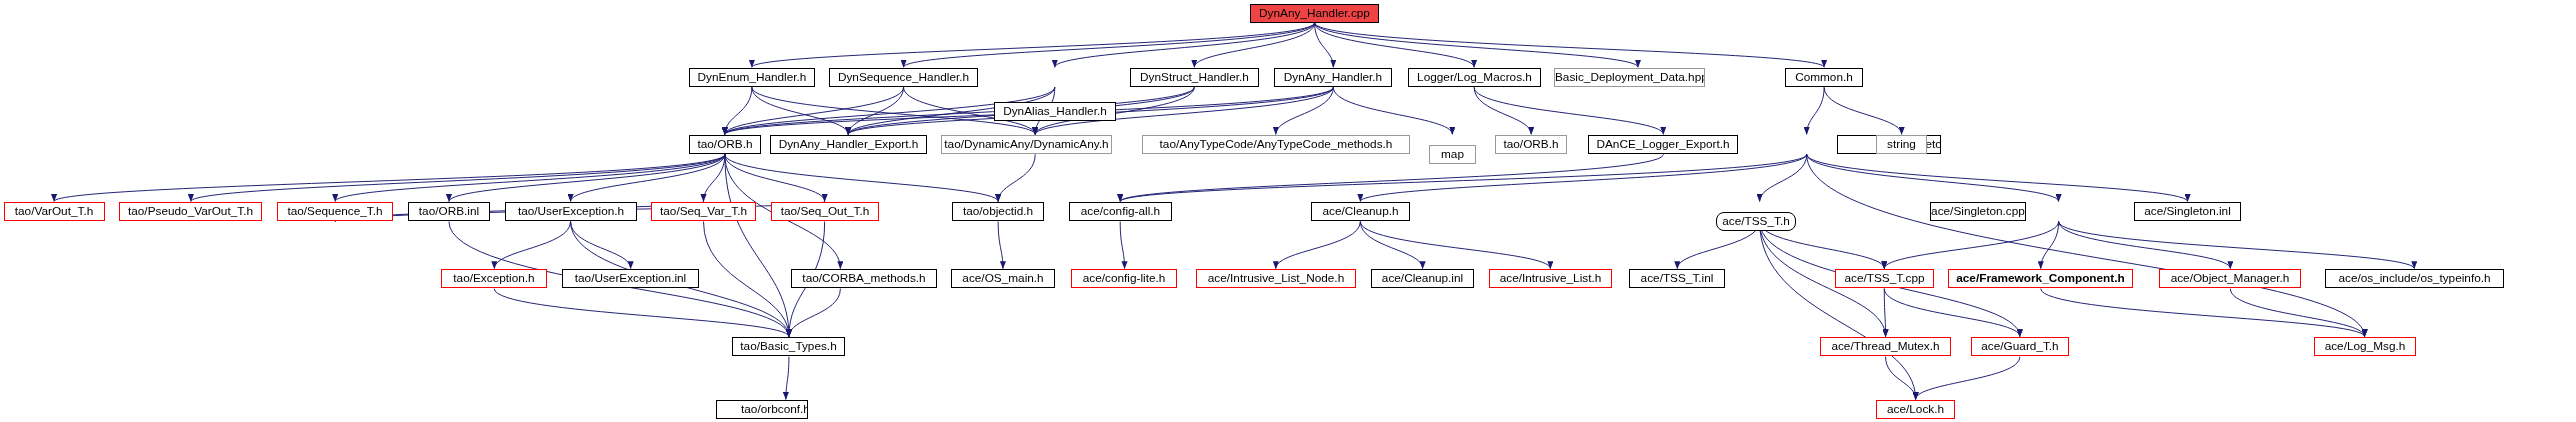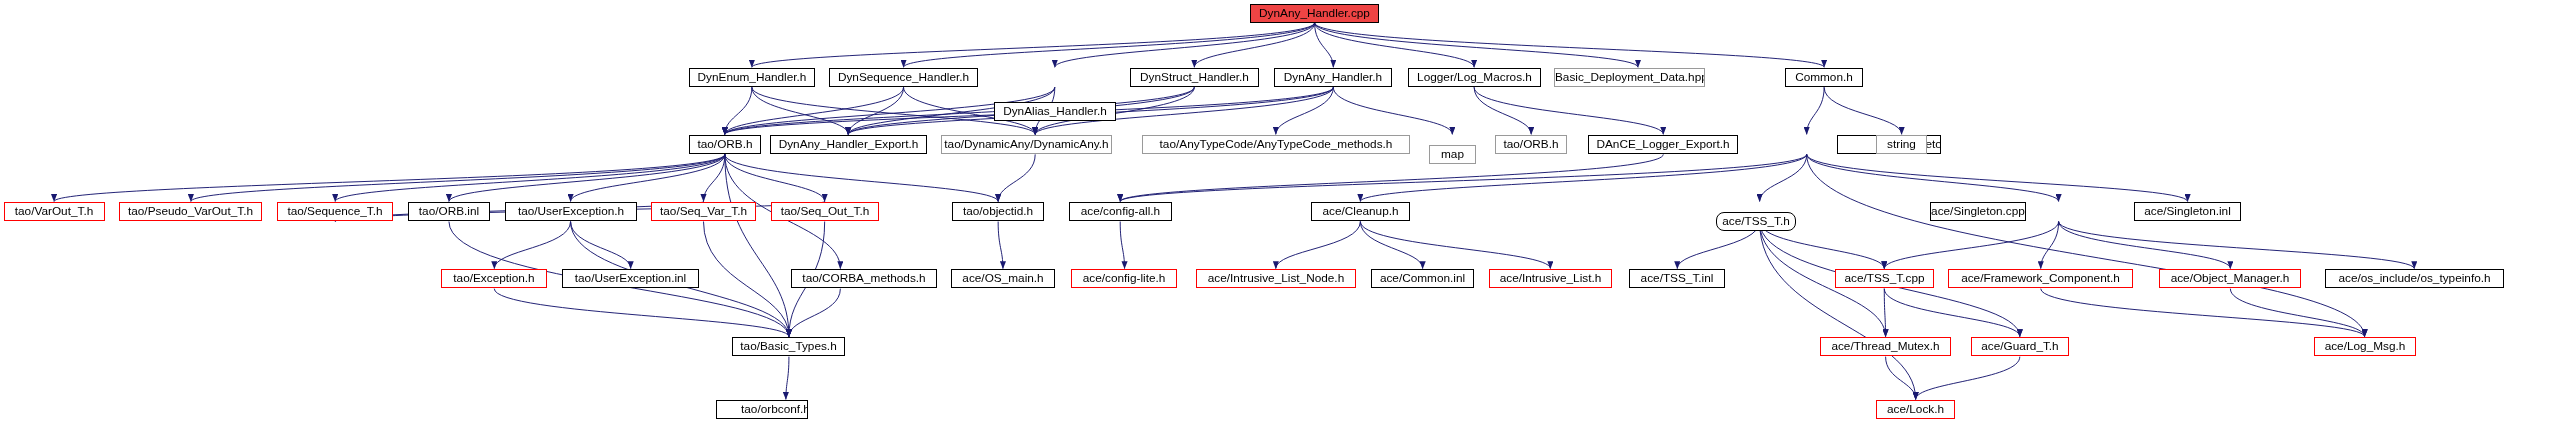--- a/index.html
+++ b/index.html
@@ -152,25 +152,25 @@
       <div class="node" style="left: 1311px; top: 202px; width: 99px;">ace/Cleanup.h</div>
       <div class="node" style="left: 1716px; top: 212px; width: 80px; border-radius: 8px;">ace/TSS_T.h</div>
       <div class="node" style="left: 1930px; top: 202px; width: 96px; text-align: center;">ace/Singleton.cpp</div>
       <div class="node" style="left: 2134px; top: 202px; width: 107px;">ace/Singleton.inl</div>
       <div class="node red" style="left: 441px; top: 269px; width: 106px;">tao/Exception.h</div>
       <div class="node" style="left: 562px; top: 269px; width: 137px;">tao/UserException.inl</div>
       <div class="node" style="left: 767px; top: 269px; width: 146px; margin-left: 24px;">tao/CORBA_methods.h</div>
       <div class="node" style="left: 951px; top: 269px; width: 104px;">ace/OS_main.h</div>
       <div class="node red" style="left: 1071px; top: 269px; width: 106px;">ace/config-lite.h</div>
       <div class="node red" style="left: 1196px; top: 269px; width: 160px;">ace/Intrusive_List_Node.h</div>
-      <div class="node" style="left: 1371px; top: 269px; width: 103px;">ace/Common.inl</div>
+      <div class="node" style="left: 1371px; top: 269px; width: 103px;">ace/Cleanup.inl</div>
       <div class="node red" style="left: 1489px; top: 269px; width: 123px;">ace/Intrusive_List.h</div>
       <div class="node" style="left: 1629px; top: 269px; width: 96px;">ace/TSS_T.inl</div>
       <div class="node red" style="left: 1835px; top: 269px; width: 99px;">ace/TSS_T.cpp</div>
-      <div class="node red" style="left: 1948px; top: 269px; width: 185px;">ace/Framework_Component.h</div>
+      <div class="node red" style="left: 1948px; top: 269px; width: 185px; font-weight: bold;">ace/Framework_Component.h</div>
       <div class="node red" style="left: 2159px; top: 269px; width: 142px;">ace/Object_Manager.h</div>
       <div class="node" style="left: 2325px; top: 269px; width: 179px;">ace/os_include/os_typeinfo.h</div>
       <div class="node" style="left: 732px; top: 337px; width: 113px;">tao/Basic_Types.h</div>
       <div class="node red" style="left: 1820px; top: 337px; width: 131px;">ace/Thread_Mutex.h</div>
       <div class="node red" style="left: 1971px; top: 337px; width: 98px;">ace/Guard_T.h</div>
       <div class="node red" style="left: 2314px; top: 337px; width: 102px;">ace/Log_Msg.h</div>
       <div class="node" style="left: 716px; top: 400px; width: 92px; padding-left: 24px;">tao/orbconf.h</div>
       <div class="node red" style="left: 1876px; top: 400px; width: 79px;">ace/Lock.h</div>
     </div>
 </div>

